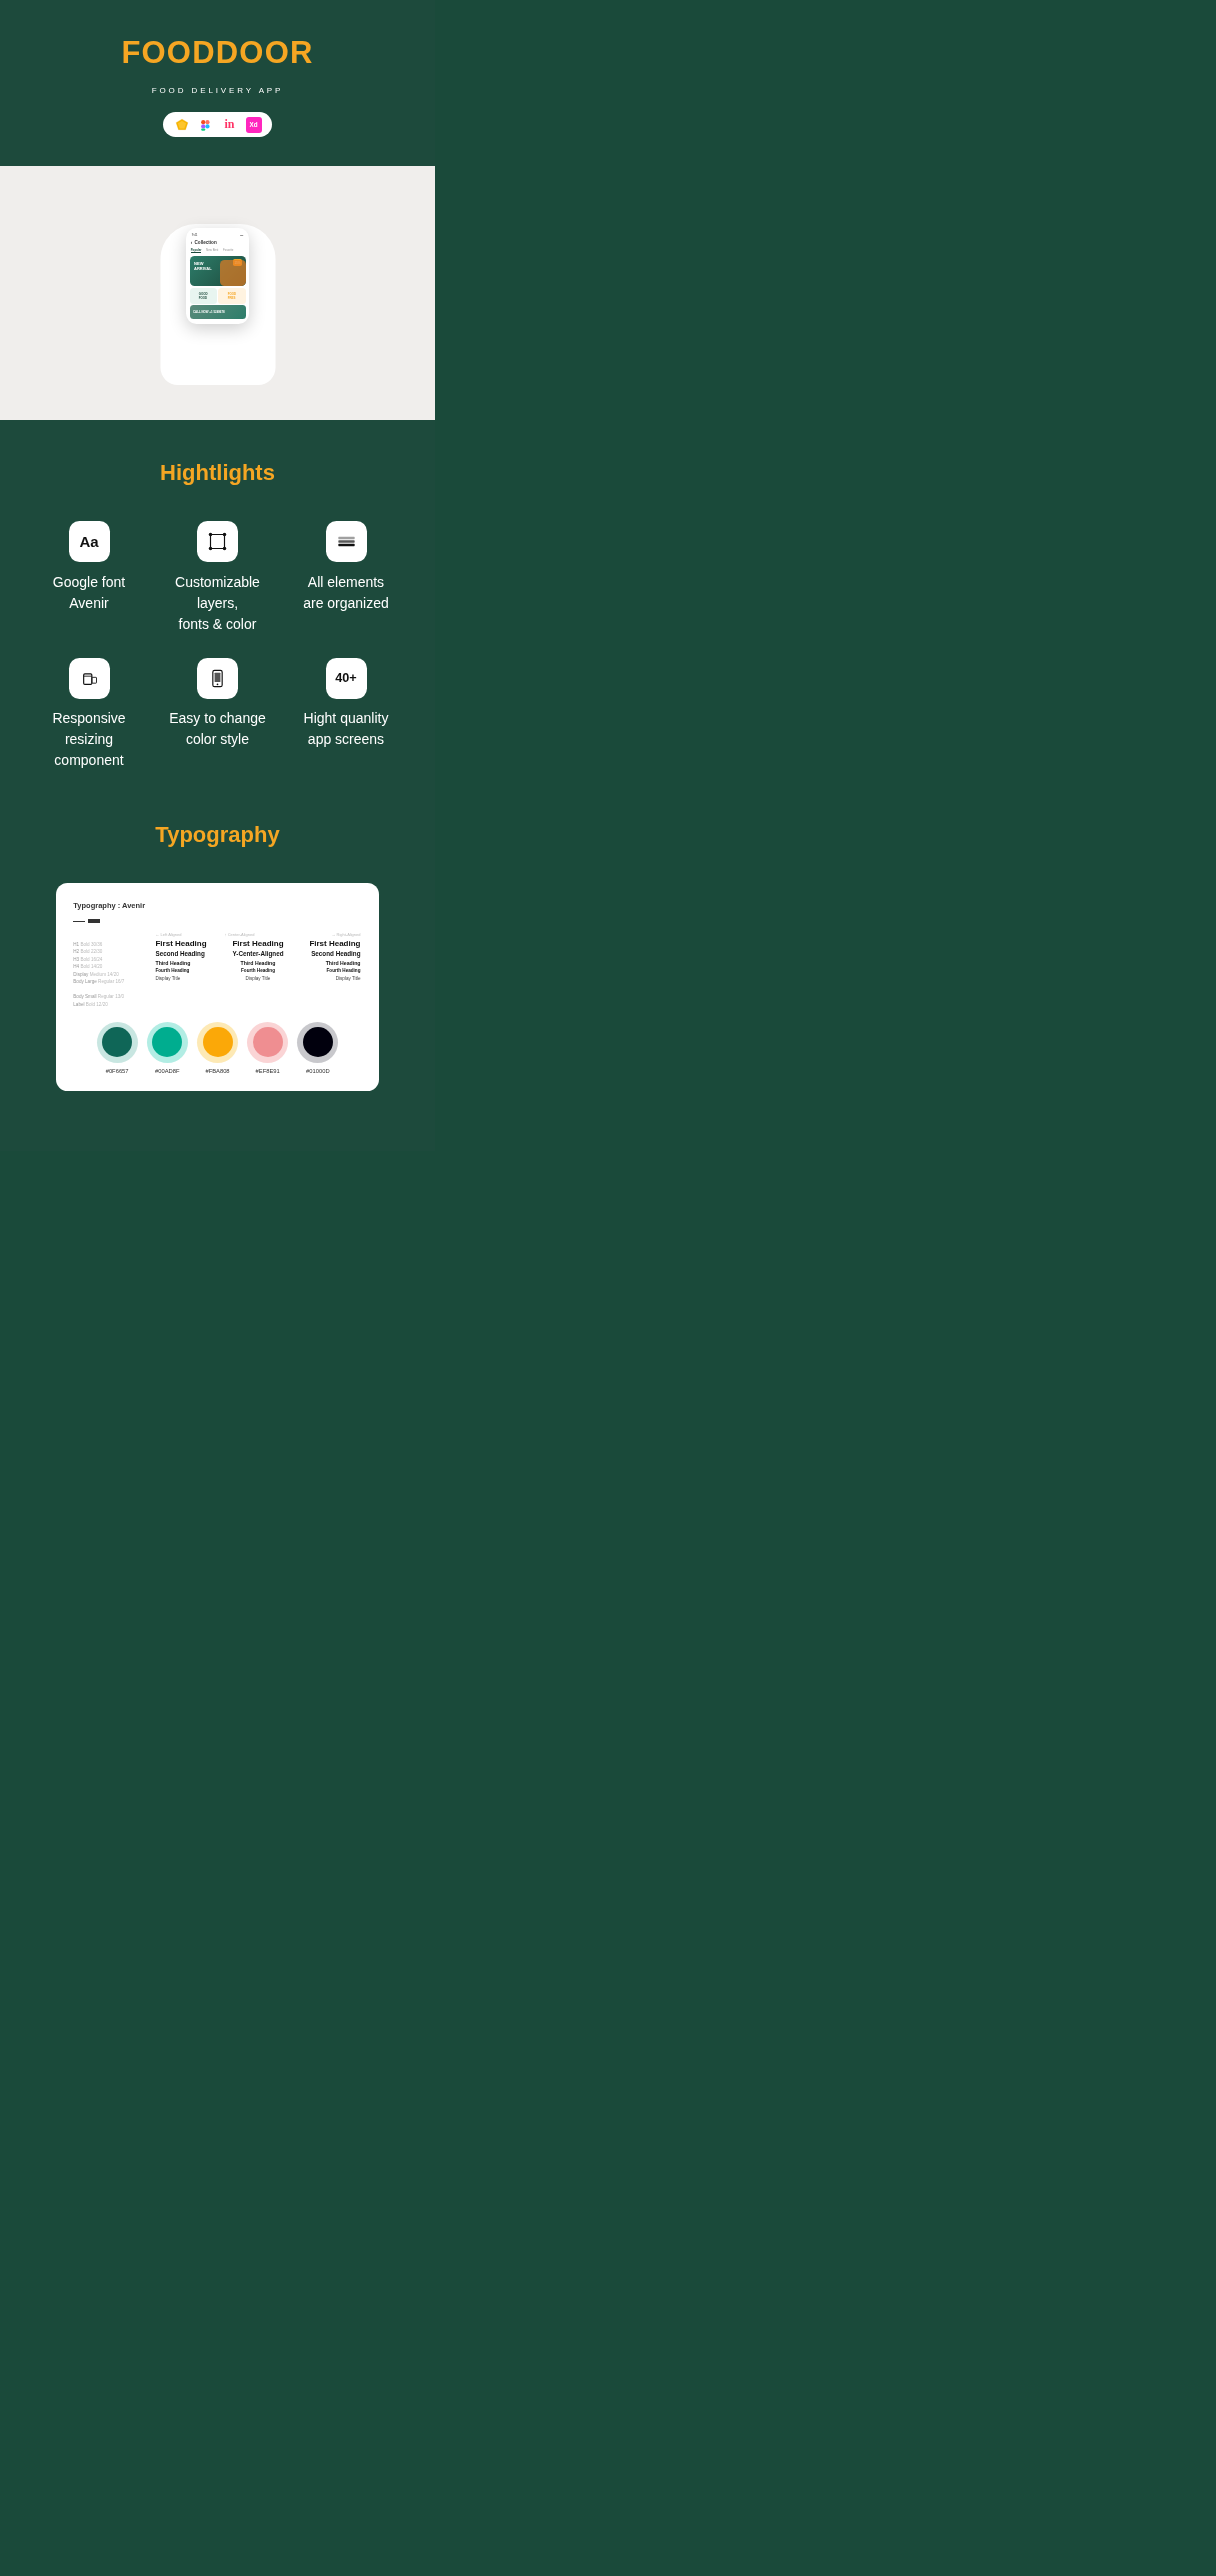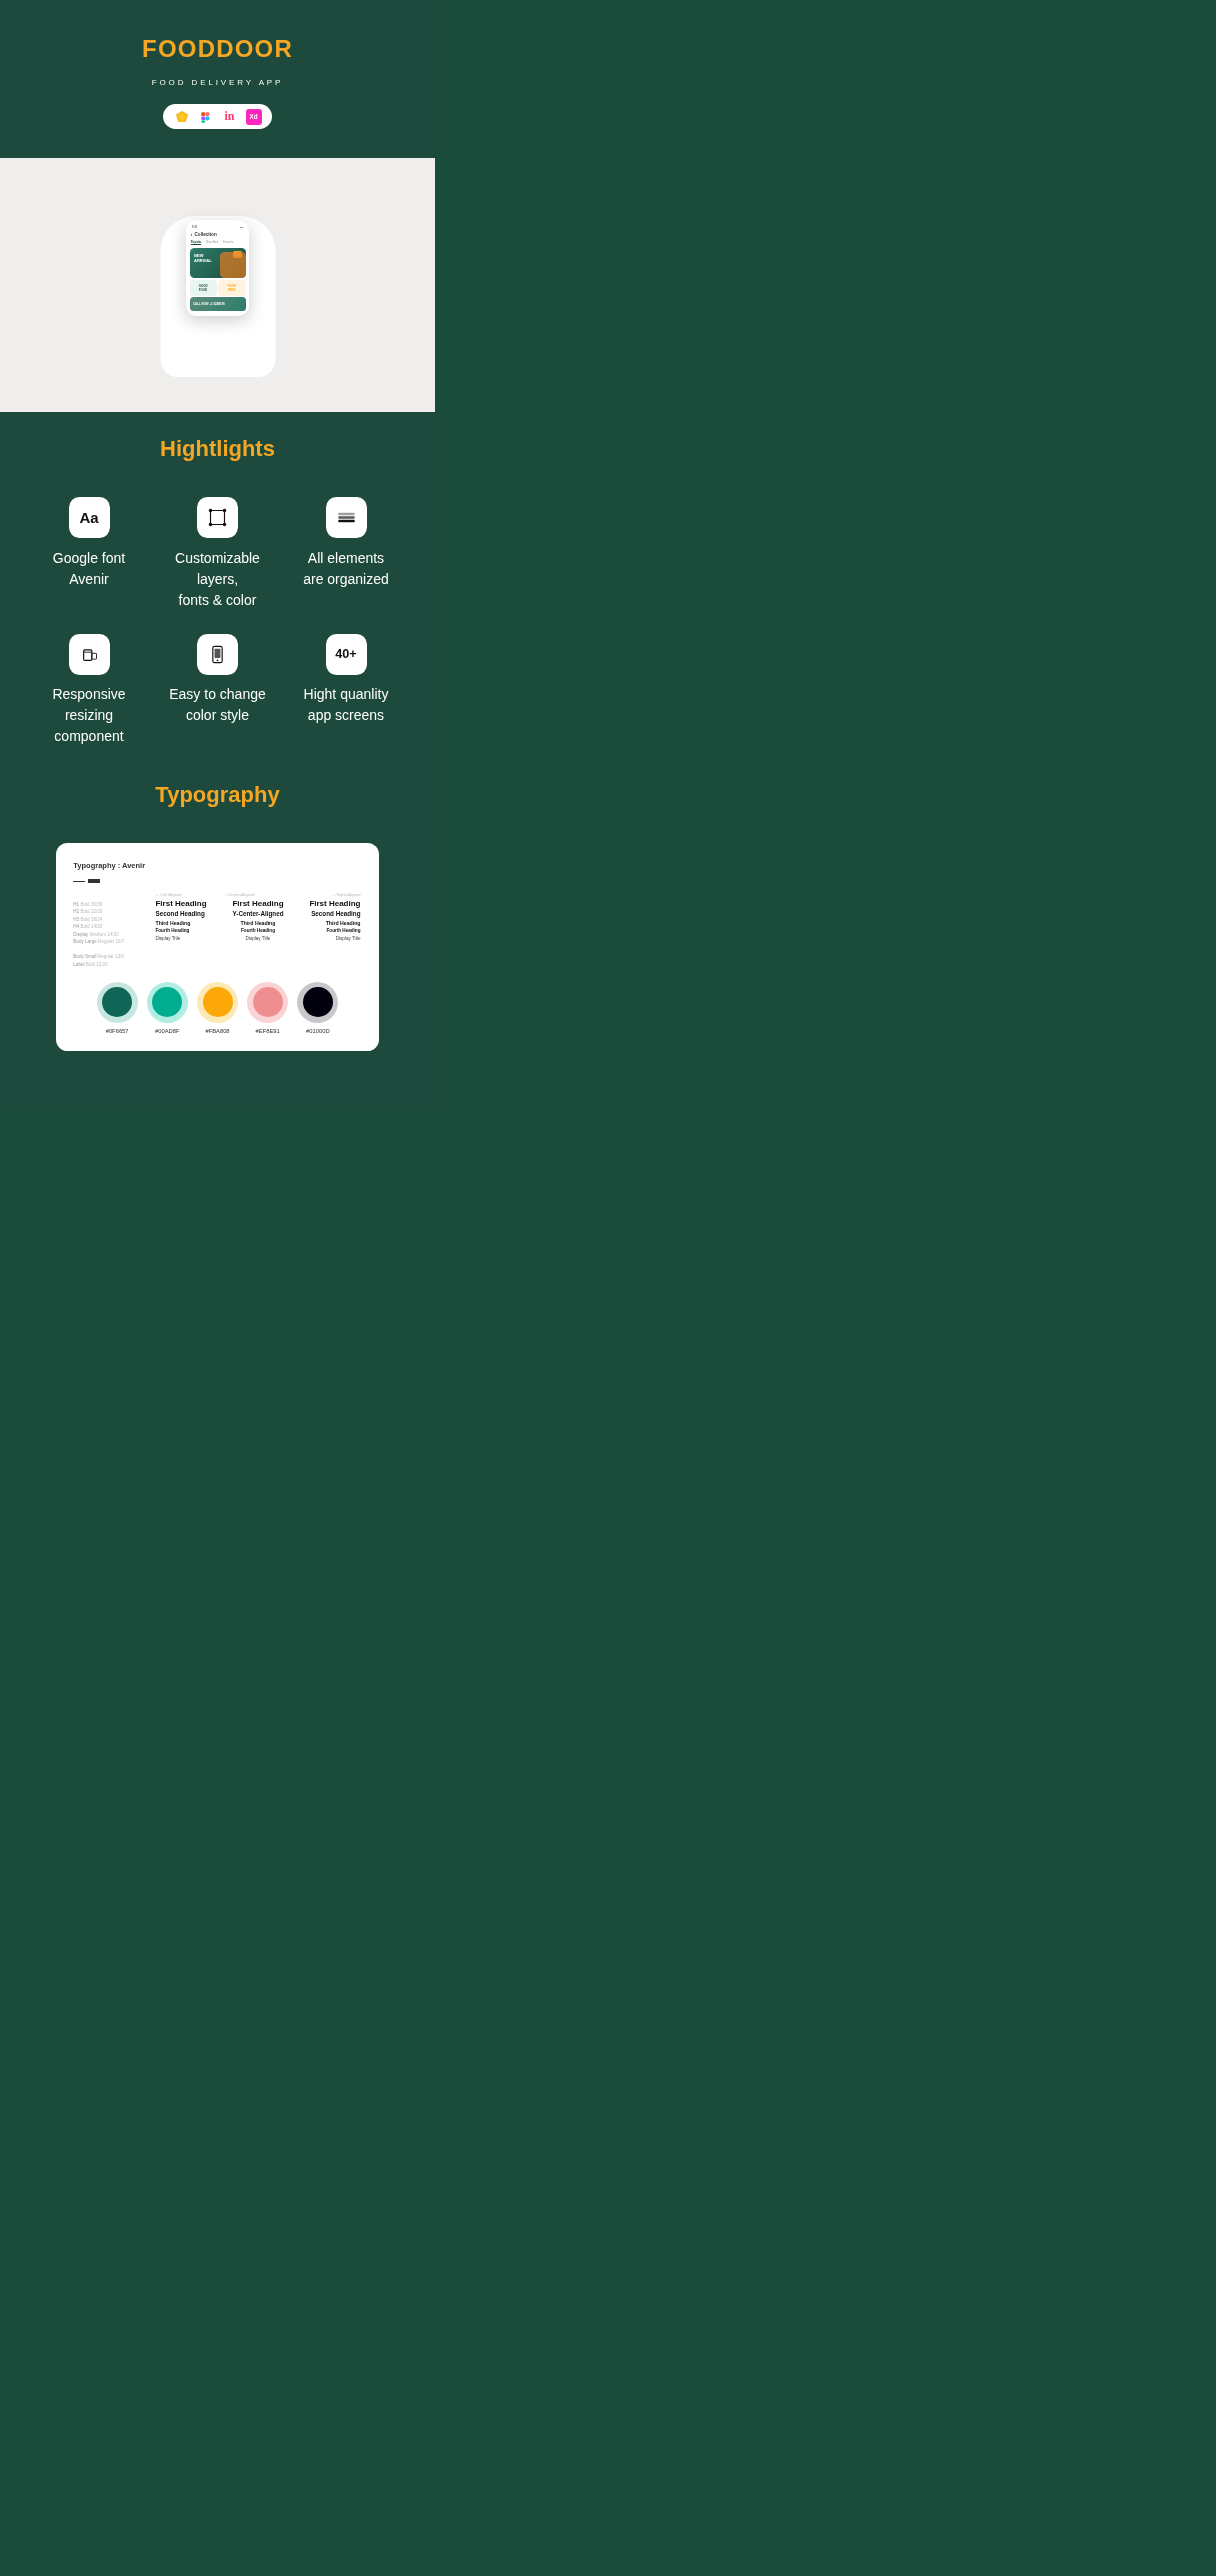--- a/index.html
+++ b/index.html
@@ -5,21 +5,21 @@
     * { margin: 0; padding: 0; box-sizing: border-box; }
     body { font-family: 'Arial', sans-serif; background: #1a4a3a; width: 435px; }
 
     
     .header-section {
       background: #1d4a3c;
       text-align: center;
       padding: 35px 11.5px 29px;
     }
     .app-title {
-      font-size: 24px;
+      font-size: 31px;
       font-weight: 900;
       color: #f5a623;
       letter-spacing: 1.2px;
       font-family: 'Arial Black', sans-serif;
     }
     .app-subtitle {
       color: #ffffff;
       font-size: 8px;
       letter-spacing: 2.9px;
       margin-top: 15px;
@@ -171,21 +171,21 @@
       align-items: center;
       padding: 0 3.5px;
       font-size: 2.9px;
       color: #fff;
       font-weight: bold;
     }
 
     
     .highlights-section {
       background: #1d4a3c;
-      padding: 24px 23px;
+      padding: 40px 23px;
       text-align: center;
     }
     .section-title {
       font-size: 22px;
       font-weight: 800;
       color: #f5a623;
       margin-bottom: 35px;
     }
     .highlights-grid {
       display: grid;

